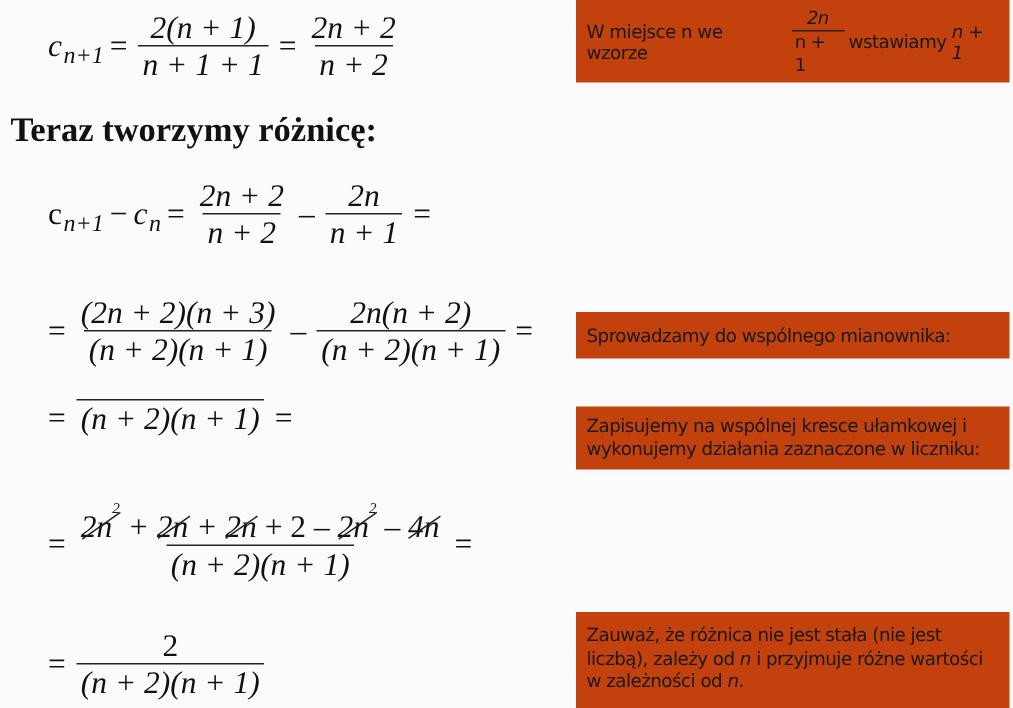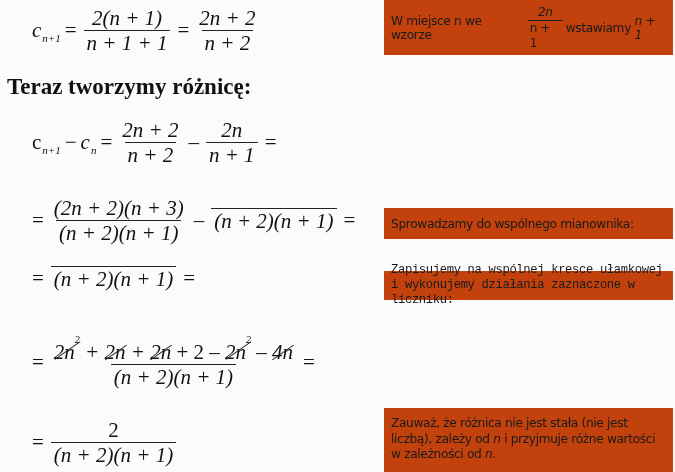--- a/index.html
+++ b/index.html
@@ -8,21 +8,21 @@
     background: #fbfbfd;
     font-family: "Liberation Serif", serif;
     color: #111;
   }
   .math { position: absolute; font-family: "Liberation Serif", serif; font-size: 21px; display: flex; align-items: center; white-space: nowrap; }
   .i { font-style: italic; }
   .frac { display: inline-flex; flex-direction: column; align-items: center; vertical-align: middle; margin: 0 3px; }
   .frac .num { padding: 0 3px; line-height: 24px; }
   .frac .den { padding: 0 3px; line-height: 24px; border-top: 1.3px solid #222; }
   .op { margin: 0 4px; }
-  .sub { font-size: 11px; font-style: italic; position: relative; top: 7px; margin-left: 1px; }
+  .sub { font-size: 16px; font-style: italic; position: relative; top: 7px; margin-left: 1px; }
   .heading { position: absolute; left: 7px; top: 74px; font-family: "Liberation Serif", serif; font-weight: bold; font-size: 23px; }
   .note {
     position: absolute; left: 384px; width: 289px;
     background: #c2410c;
     font-family: "DejaVu Sans", sans-serif; font-size: 12.2px; color: #1a1a1a;
     box-sizing: border-box; padding: 0 7px; letter-spacing: -0.35px;
     display: flex; align-items: center;
   }
   .note .nfrac { display: inline-flex; flex-direction: column; align-items: center; vertical-align: middle; margin: 0 3px; font-size: 12px; }
   .note .nfrac .num { line-height: 15px; font-style: italic; padding: 0 2px; }
@@ -83,38 +83,39 @@
 </div>
 
 <div class="math" style="left:28px; top:196px;">
   <span class="op">=</span>
   <span class="frac">
     <span class="num i">(2n + 2)(n + 3)</span>
     <span class="den i">(n + 2)(n + 1)</span>
   </span>
   <span class="op">–</span>
   <span class="frac">
+    <span class="num i">2n(n + 2)</span>
     <span class="den i">(n + 2)(n + 1)</span>
   </span>
   <span class="op">=</span>
 </div>
 
 <div class="note" style="top:208px; height:31px;">
   <span>Sprowadzamy do wspólnego mianownika:</span>
 </div>
 
 <div class="math" style="left:28px; top:266px;">
   <span class="op">=</span>
   <span class="frac">
     <span class="den i">(n + 2)(n + 1)</span>
   </span>
   <span class="op">=</span>
 </div>
 
-<div class="note" style="top:271px; height:29px; line-height:15px;font-family:Liberation Mono, monospace;">
+<div class="note" style="top:271px; height:42px; line-height:15px;">
   <span>Zapisujemy na wspólnej kresce ułamkowej i wykonujemy działania zaznaczone w liczniku:</span>
 </div>
 
 <div class="math" style="left:28px; top:336px;">
   <span class="op">=</span>
   <span class="frac">
     <span class="num i">
       <span class="strike">2n<sup class="p">2</sup></span>
       <span>+</span>
       <span class="strike">2n</span>

